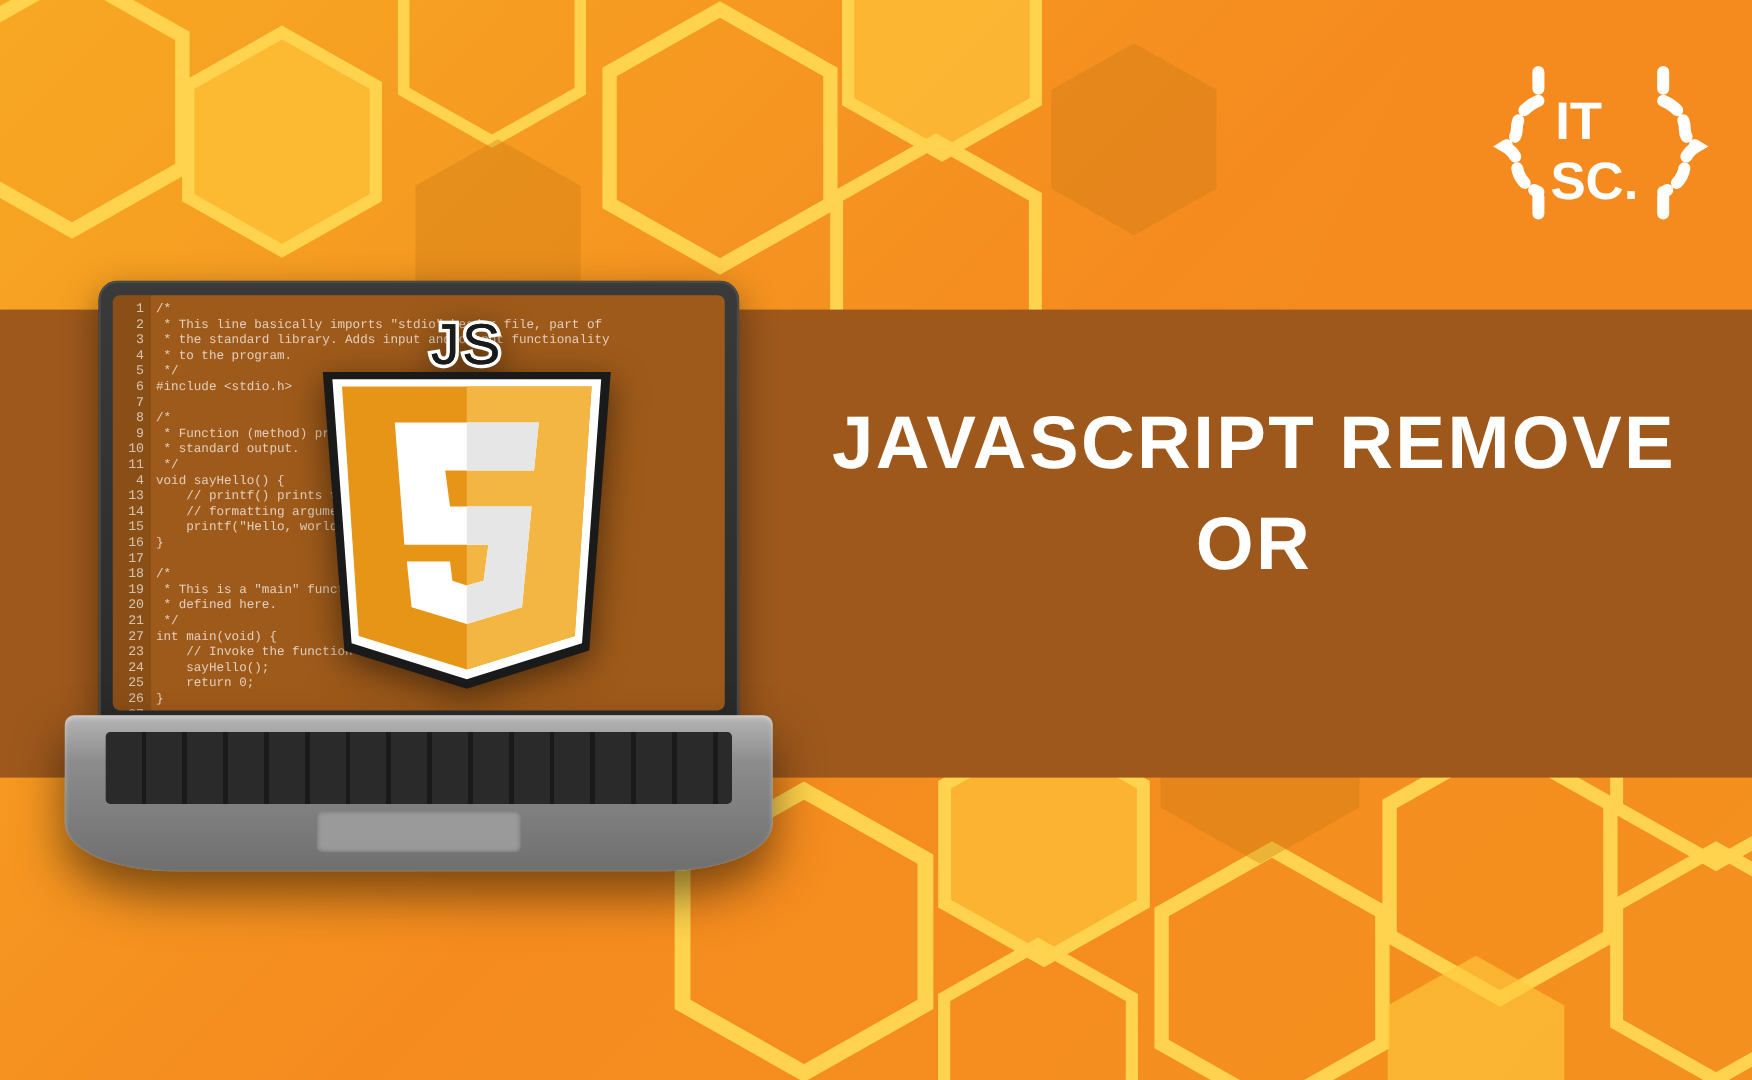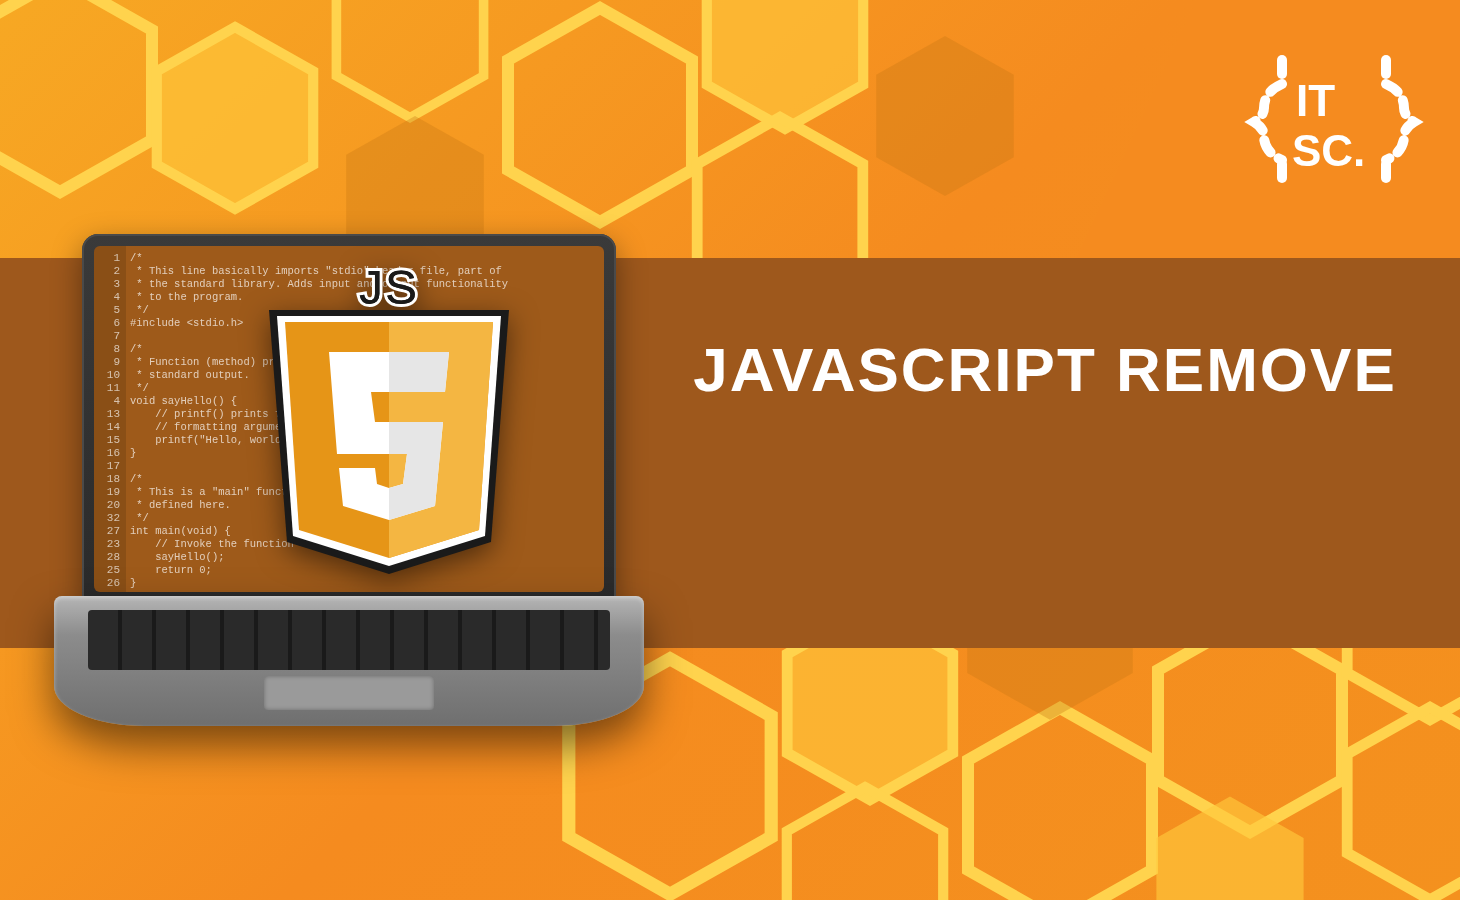--- a/index.html
+++ b/index.html
@@ -263,21 +263,21 @@
   <div class="hex" style="left:1340px; top:700px; width:180px; height:207px;"><svg viewBox="0 0 100 115">
         <polygon class="hex-outline" points="50,4 96,30 96,85 50,111 4,85 4,30"></polygon>
       </svg></div>
 </div>
 
 <div class="band"></div>
 
 <div class="title-wrap">
   <h1>
     <span>JAVASCRIPT REMOVE</span><br>
-    <br>
+    <span>OR</span><br>
   </h1>
 </div>
 
 <div class="logo">
   <svg viewBox="0 0 180 180">
     <g fill="none" stroke="#ffffff" stroke-width="10" stroke-linecap="round">
 
       <path d="M38 28 v20" stroke-dasharray="14 10"></path>
       <path d="M38 52 q-18 8 -18 24 q0 8 -10 14 q10 6 10 14 q0 16 18 24" stroke-dasharray="14 10"></path>
       <path d="M38 132 v20" stroke-dasharray="14 10"></path>
@@ -308,24 +308,24 @@
           <div>11</div>
           <div>4</div>
           <div>13</div>
           <div>14</div>
           <div>15</div>
           <div>16</div>
           <div>17</div>
           <div>18</div>
           <div>19</div>
           <div>20</div>
-          <div>32</div>
+          <div>21</div>
           <div>27</div>
           <div>23</div>
-          <div>28</div>
+          <div>24</div>
           <div>25</div>
           <div>26</div>
           <div>27</div>
         </div>
       <div class="code-body" id="code-body">/*
  * This line basically imports "stdio" header file, part of
  * the standard library. Adds input and output functionality
  * to the program.
  */
 #include &lt;stdio.h&gt;

